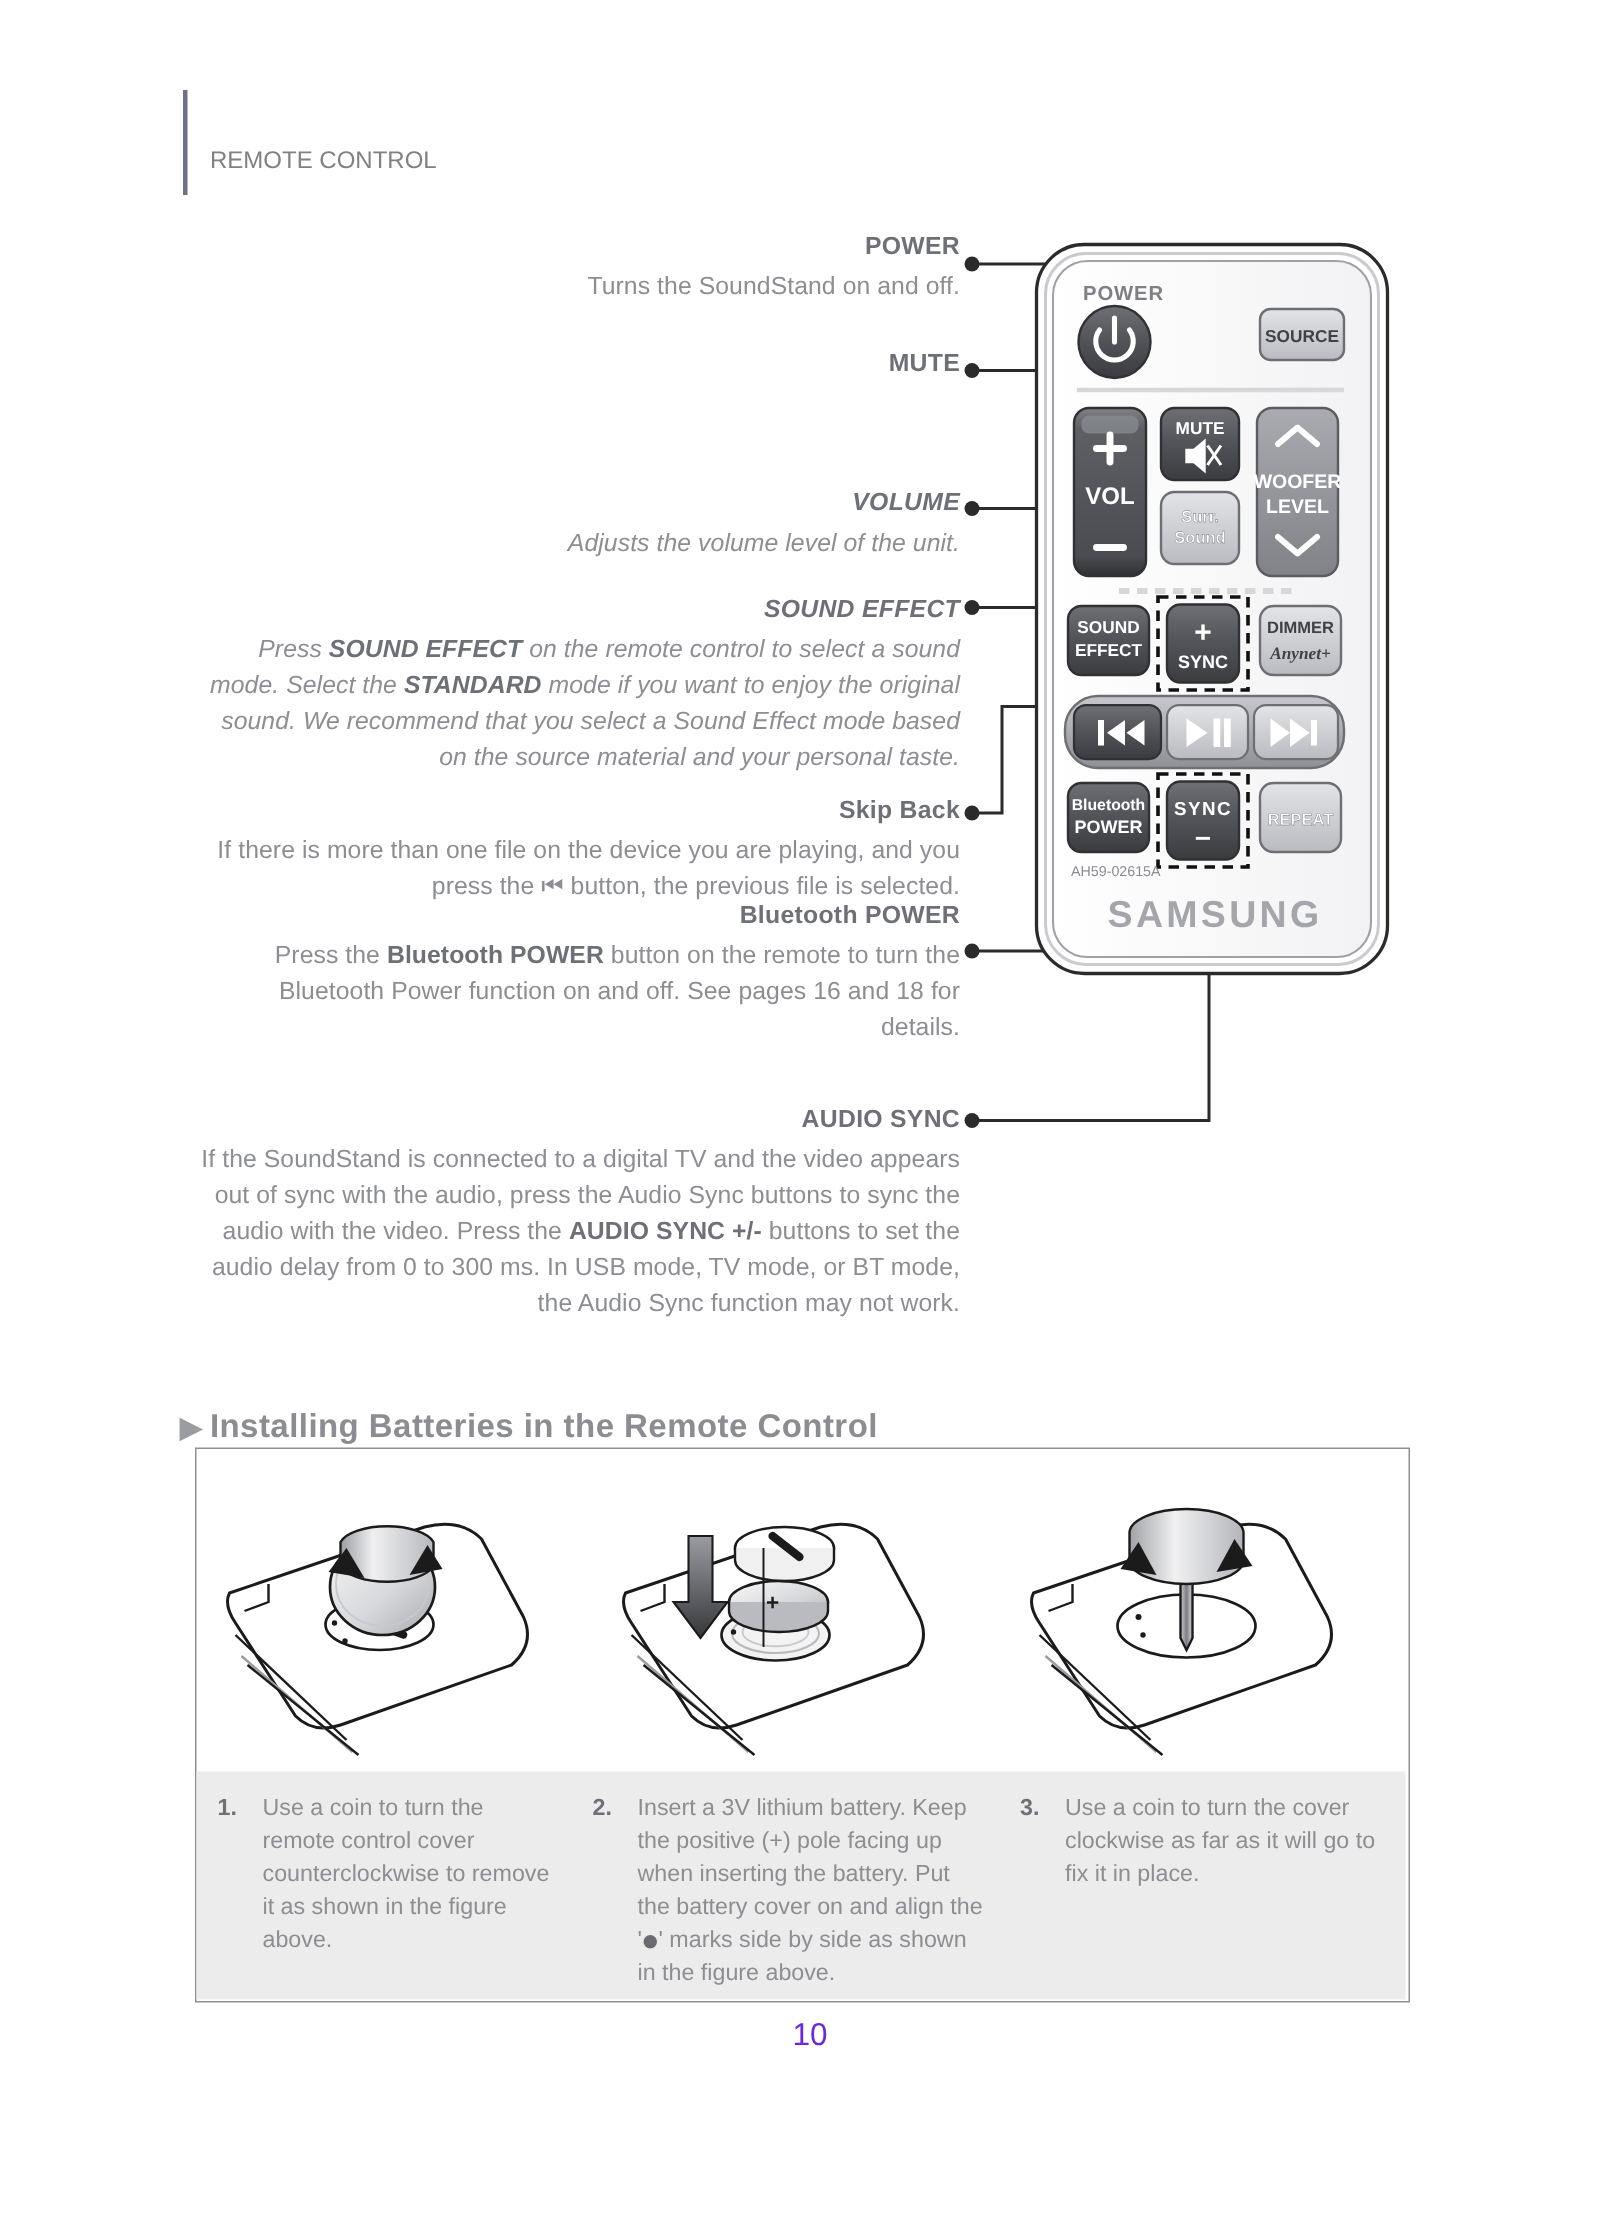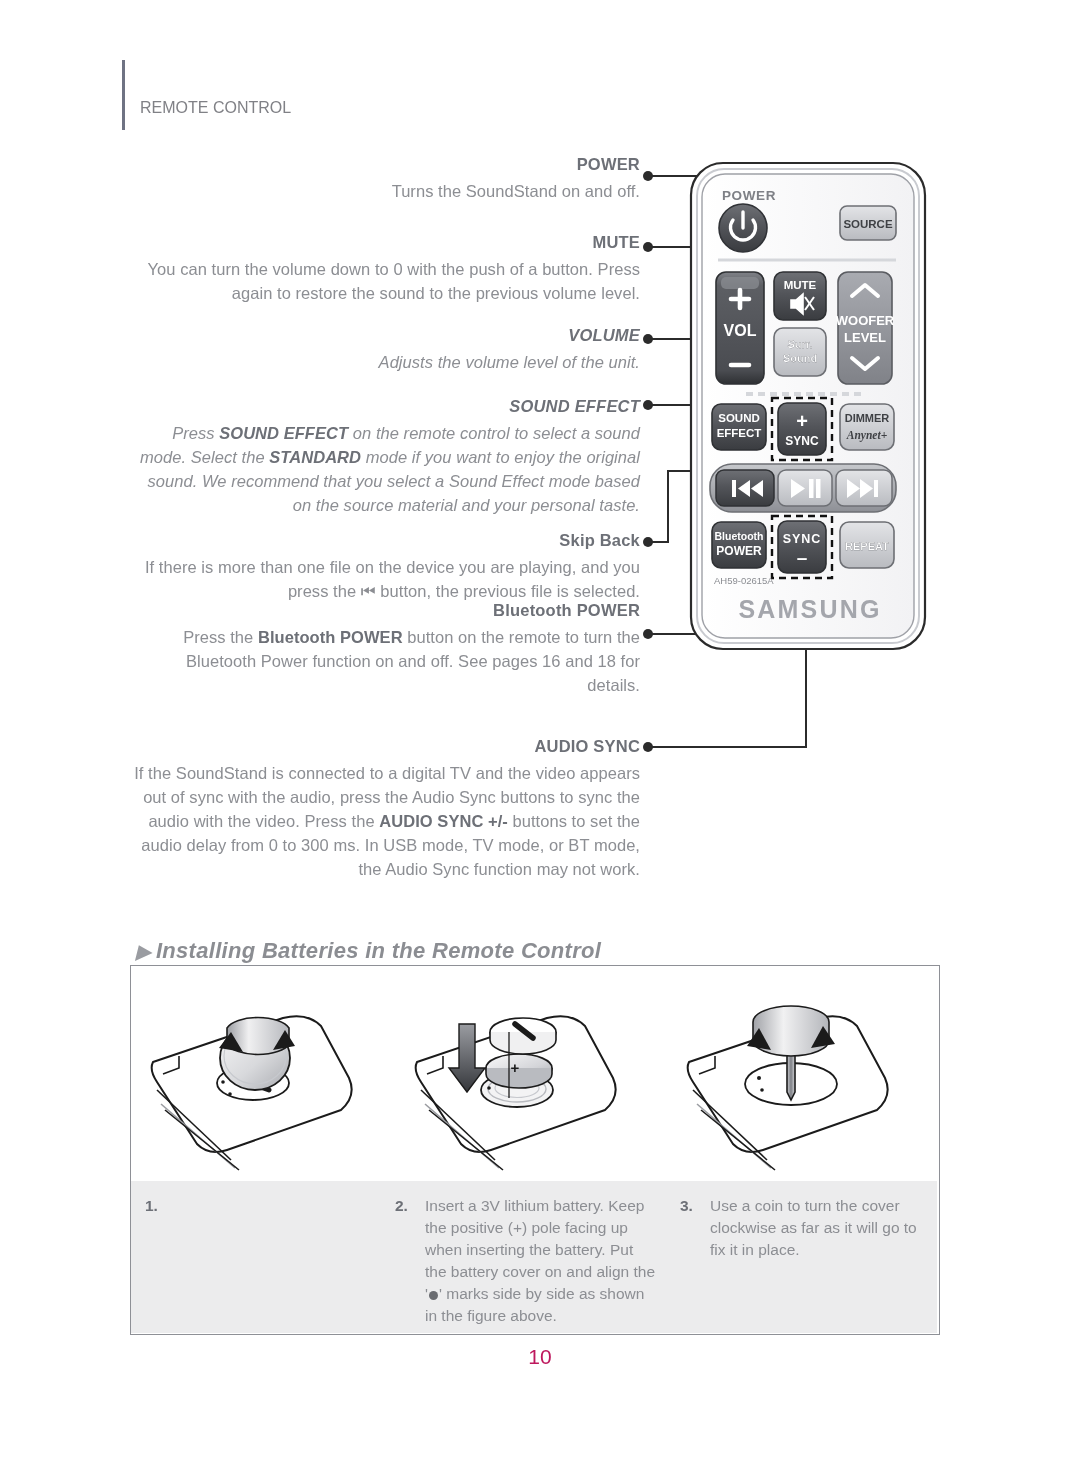--- a/index.html
+++ b/index.html
@@ -29,24 +29,23 @@
   .co-body b{font-weight:700;color:#6d7077;}
 
   
   #leaders{position:absolute;left:0;top:0;width:1080px;height:1479px;pointer-events:none;}
 
   
   #remote-figure{position:absolute;left:688px;top:160px;width:250px;height:520px;}
 
   
   #section-heading{
-    position:absolute;left:136px;top:938px;
+    position:absolute;left:120px;top:938px;
     font-size:22px;font-weight:700;color:#8b8d92;letter-spacing:.3px;
     white-space:nowrap;
-    font-style:italic;
   }
   #section-heading .tri{color:#9a9ca1;font-size:19px;margin-right:5px;}
 
   
   #battery-panel{
     position:absolute;left:130px;top:965px;width:810px;height:370px;
     border:1.5px solid #8e9096;box-sizing:border-box;background:#fff;
   }
   #battery-figs{position:absolute;left:0;top:0;width:806px;height:212px;}
   .fig-cell{position:absolute;top:4px;width:268px;height:208px;}
@@ -67,21 +66,21 @@
   }
   .step .txt{display:block;margin-left:30px;}
   .step .dotmark{
     display:inline-block;width:9px;height:9px;border-radius:50%;
     background:#6a6c71;vertical-align:-1px;margin:0 1px;
   }
 
   
   #page-number{
     position:absolute;left:0;top:1345px;width:1080px;text-align:center;
-    font-size:21px;color:#be185d;font-weight:400;
+    font-size:21px;color:#6d28d9;font-weight:400;
   }
 </style>
 </head>
 <body>
 
 <div class="page">
 
   <div id="header">
     <div class="rule"></div>
   </div>
@@ -89,21 +88,20 @@
 
   <div id="callouts">
 
     <div class="callout" style="top:0px;">
       <div class="co-title">POWER</div>
       <div class="co-body">Turns the SoundStand on and off.</div>
     </div>
 
     <div class="callout" style="top:78px;">
       <div class="co-title">MUTE</div>
-      <div class="co-body">You can turn the volume down to 0 with the push of a button. Press again to restore the sound to the previous volume level.</div>
     </div>
 
     <div class="callout" style="top:171px;font-style:italic;">
       <div class="co-title">VOLUME</div>
       <div class="co-body">Adjusts the volume level of the unit.</div>
     </div>
 
     <div class="callout" style="top:242px;font-style:italic;">
       <div class="co-title">SOUND EFFECT</div>
       <div class="co-body">Press <b>SOUND EFFECT</b> on the remote control to select a sound mode. Select the <b>STANDARD</b> mode if you want to enjoy the original sound. We recommend that you select a Sound Effect mode based on the source material and your personal taste.</div>
@@ -408,20 +406,21 @@
           <path d="M90,58 L78,76 L102,80 Z" fill="#1b1b1b"></path>
           <path d="M154,56 L166,74 L142,78 Z" fill="#1b1b1b"></path>
         </svg>
       </div>
     </div>
 
     <div id="battery-steps">
 
       <div class="step">
         <span class="num">1.</span>
+        <span class="txt">Use a coin to turn the remote control cover counterclockwise to remove it as shown in the figure above.</span>
       </div>
 
       <div class="step">
         <span class="num">2.</span>
         <span class="txt"><span>Insert a 3V lithium battery. Keep the positive (+) pole facing up when inserting the battery. Put the battery cover on and align the '</span><span class="dotmark"></span><span>' marks side by side as shown in the figure above.</span></span>
       </div>
 
       <div class="step">
         <span class="num">3.</span>
         <span class="txt">Use a coin to turn the cover clockwise as far as it will go to fix it in place.</span>

